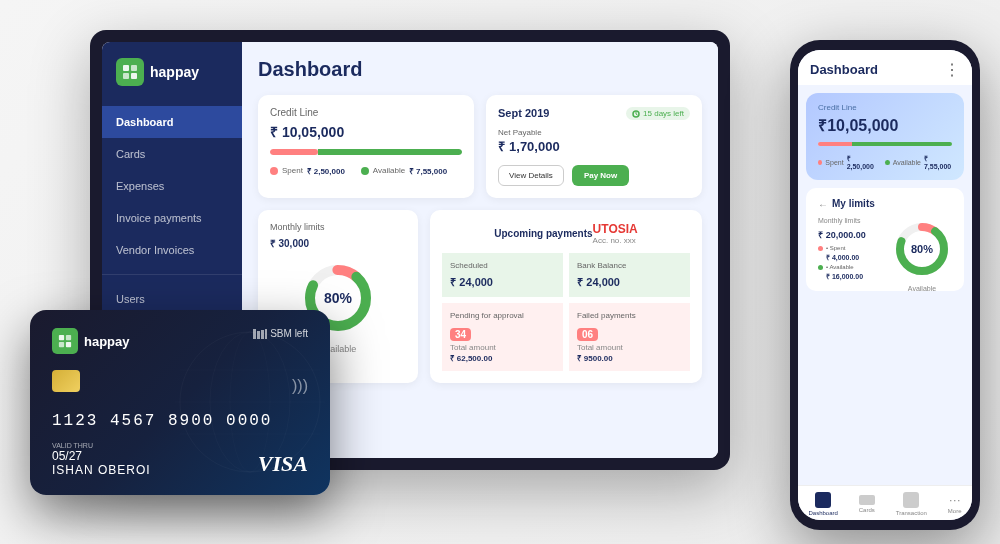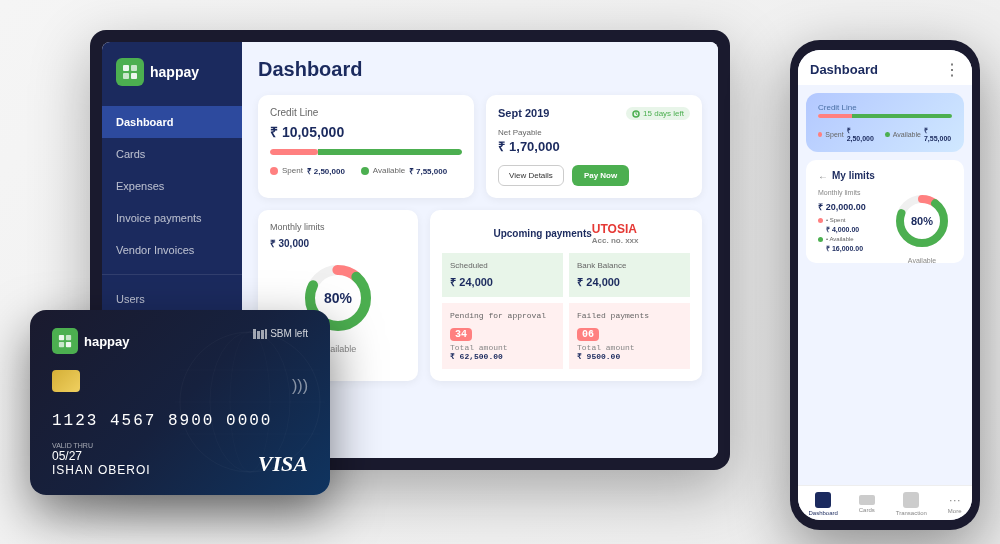--- a/index.html
+++ b/index.html
@@ -298,33 +298,32 @@
       color: #1b2a5e;
     }
     .utosia-brand {
       font-size: 12px;
       font-weight: 700;
       color: #e53935;
     }
     .acc-no {
       font-size: 8px;
       color: #888;
-      font-weight: bold;
     }
     .payment-grid {
       display: grid;
       grid-template-columns: 1fr 1fr;
       gap: 6px;
     }
     .payment-item {
       border-radius: 0;
       padding: 8px;
     }
     .payment-item.green { background: #e8f5e9; }
-    .payment-item.pink { background: #fff0f0; font-family: Liberation Mono, monospace; }
+    .payment-item.pink { background: #fff0f0; }
     .payment-item-label {
       font-size: 8px;
       color: #666;
       margin-bottom: 4px;
     }
     .payment-item-value {
       font-size: 11px;
       font-weight: 700;
       color: #1b2a5e;
     }
@@ -805,20 +804,21 @@
   <div class="phone">
     <div class="phone-screen">
 
       <div class="phone-header">
         <span class="phone-page-title">Dashboard</span>
         <span class="phone-dots">⋮</span>
       </div>
 
       <div class="phone-credit-card">
         <div class="phone-credit-label">Credit Line</div>
+        <div class="phone-credit-amount">₹10,05,000</div>
         <div class="phone-progress">
           <div class="phone-prog-red"></div>
           <div class="phone-prog-green"></div>
         </div>
         <div class="phone-legend">
           <div class="phone-legend-item">
             <div class="phone-dot" style="background:#ff8080;"></div>
             <span>Spent</span>
             <span style="font-weight:600;color:#1b2a5e;">₹ 2,50,000</span>
           </div>

